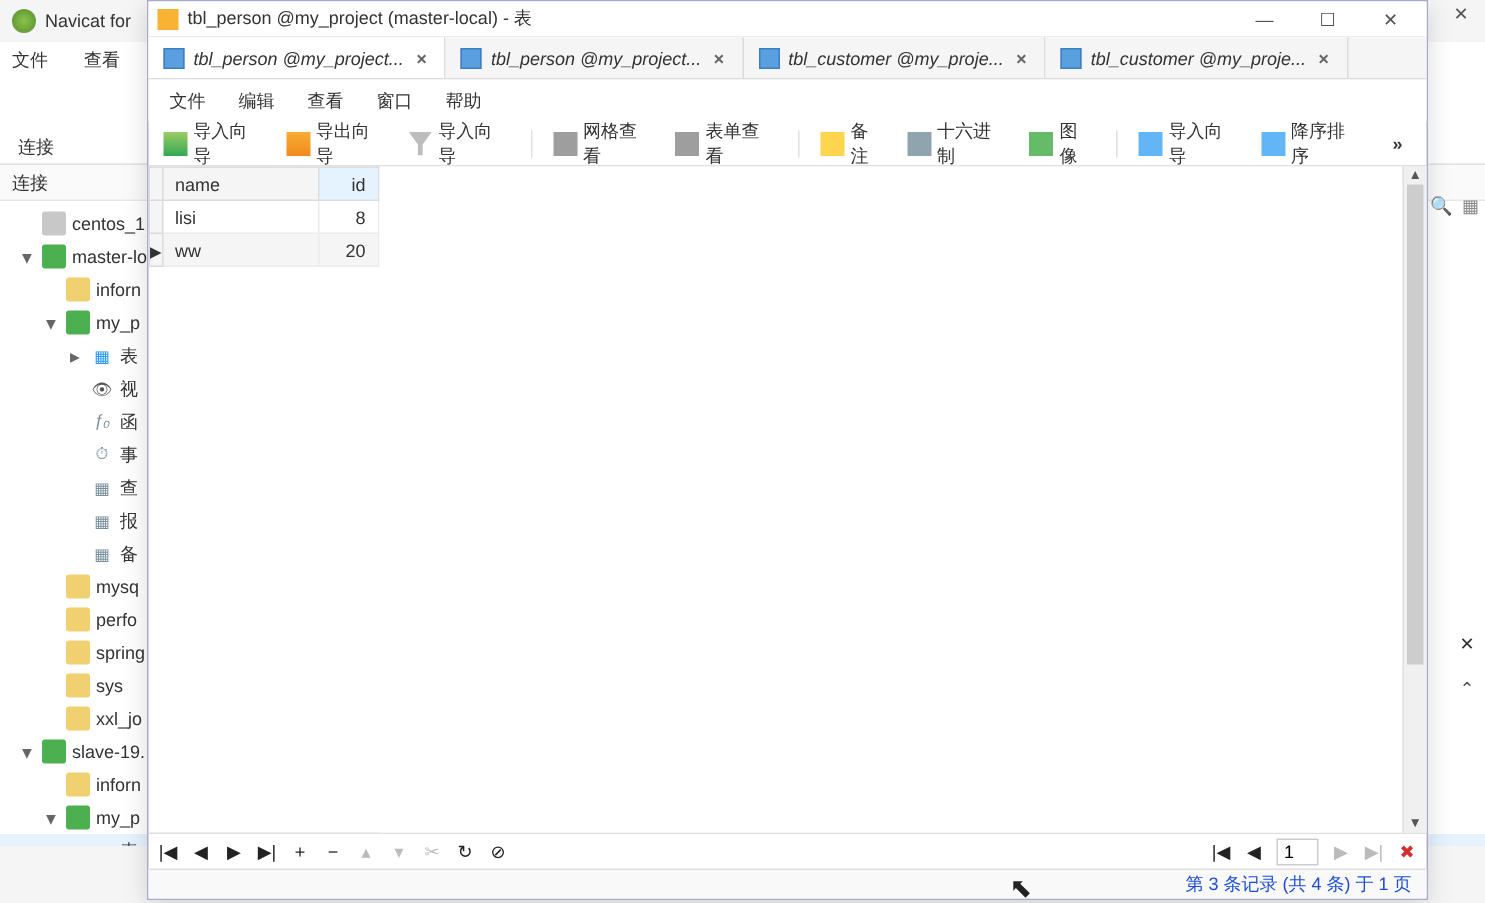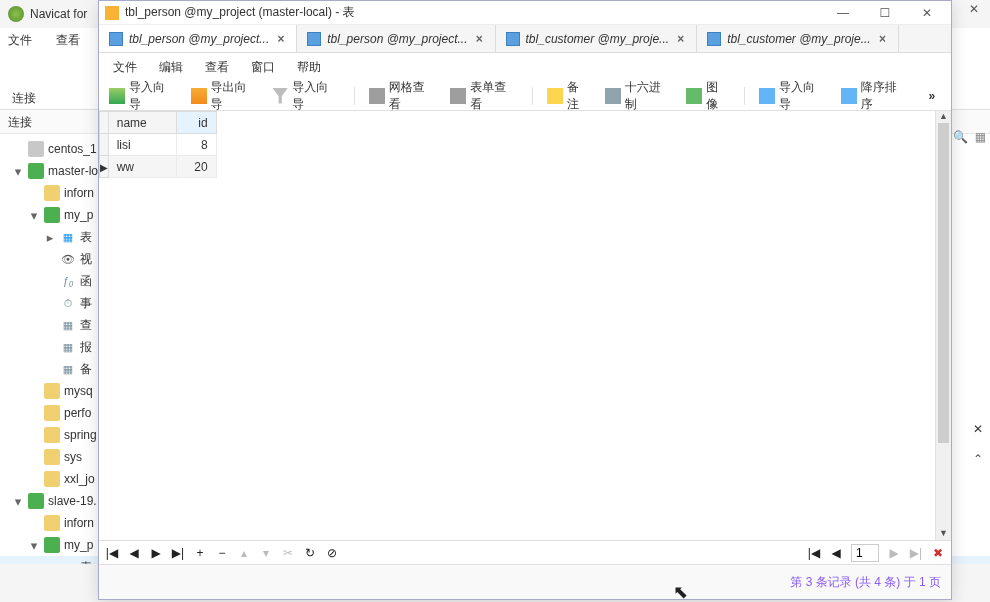--- a/index.html
+++ b/index.html
@@ -60,39 +60,39 @@
 .ic-sort { background: #64b5f6; }
 .tmore { margin-left: auto; font-weight: bold; color: #333; padding: 0 6px;}
 
 .grid-wrap { flex: 1; display: flex; position: relative; }
 .grid { border-collapse: collapse; }
 .grid th { background: #f5f5f5; border: 1px solid #dcdcdc; text-align: left; padding: 3px 8px; font-weight: normal; height: 22px; }
 .grid th.sel { background: #e5f3ff; }
 .grid td { border: 1px solid #ececec; padding: 3px 8px; height: 22px; background: #fff;}
 .grid tr.cur td { background: #f5f5f5; }
 .grid .rowh { width: 8px; padding: 0; background: #f5f5f5; border: 1px solid #dcdcdc; text-align:center; }
-.grid .c-name { width: 68px; margin-left: 40px; }
+.grid .c-name { width: 104px; margin-left: 40px; }
 .grid .c-id { width: 40px; text-align: right; }
 .row-ptr { color: #333; font-size: 10px; }
 
 .watermark { position: absolute; left: 50%; top: 50%; transform: translate(-50%,-50%); color: #b0b0b0; font-size: 16px; pointer-events:none;}
 .cursor-arrow { position: absolute; left: 574px; top: 470px; pointer-events:none; font-size:18px; color:#222;}
 .vscroll { width: 16px; background: #f0f0f0; border-left: 1px solid #e0e0e0; position: relative;}
 .vscroll .thumb { position: absolute; left: 2px; right: 2px; top: 12px; height: 320px; background: #cdcdcd; }
 .vscroll .arr { position:absolute; left:0; right:0; height:12px; text-align:center; font-size:9px; color:#555;}
 .vscroll .arr.top{top:0;} .vscroll .arr.bot{bottom:0;}
 .grid-fill { flex:1; background:#fff;}
 
 .nav { height: 24px; border-top: 1px solid #e0e0e0; display: flex; align-items: center; padding: 0 6px; gap: 8px; }
 .nav .r { margin-left: auto; display: flex; align-items: center; gap: 8px;}
 .nbtn { width: 14px; text-align: center; color: #222; }
 .nbtn.dis { color: #bbb; }
 .page-num { width: 28px; border: 1px solid #ccc; padding: 1px 4px; }
 
-.status { height: 35px; border-top: 1px solid #e0e0e0; display: flex; align-items: center; justify-content: flex-end; padding: 0 10px; color: #8b5cf6; background: #f9f9f9; }
+.status { height: 20px; border-top: 1px solid #e0e0e0; display: flex; align-items: center; justify-content: flex-end; padding: 0 10px; color: #1d4ed8; background: #f9f9f9; }
 
 .bg-right-close { position: absolute; right: 2px; top: 2px; width: 28px; height: 22px; color:#555; text-align:center; }
 .bg-right-x { position: absolute; right: 2px; top: 422px; width: 20px; height: 20px; text-align:center; color:#333; }
 .bg-right-up { position: absolute; right: 2px; top: 452px; width: 20px; height: 20px; text-align:center; color:#555; }
 .bg-bottom-tool { position: absolute; right:4px; top:130px; display:flex; gap:6px;}
 .navicat-logo { width:16px; height:16px; border-radius:50%; background: radial-gradient(#8bc34a,#558b2f); display:inline-block;}
 .sub-logo { width:14px;height:14px; background:#f9b233; display:inline-block;}
 </style>
 </head>
 <body>

